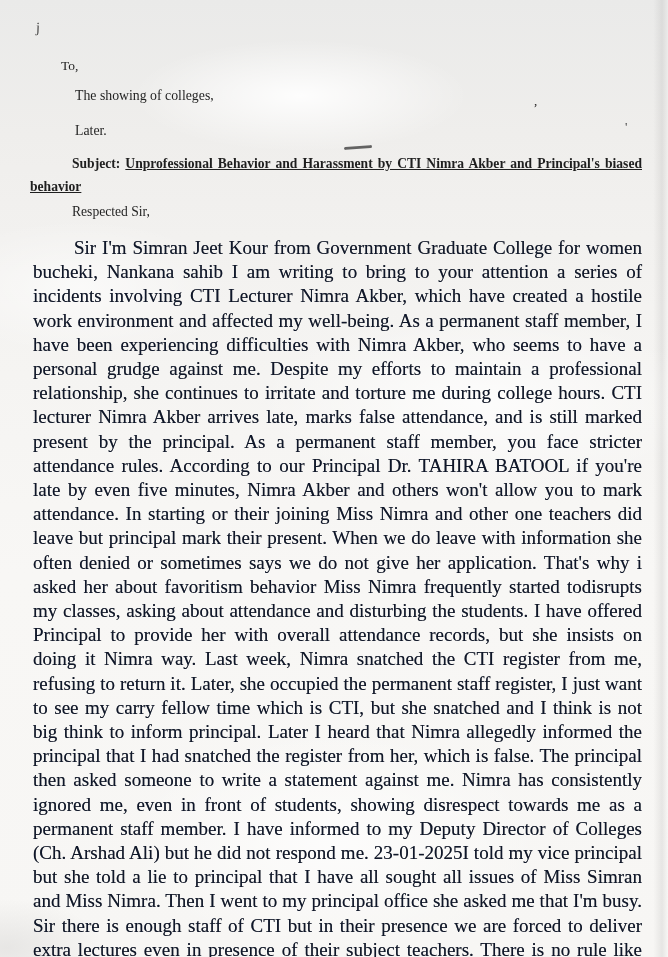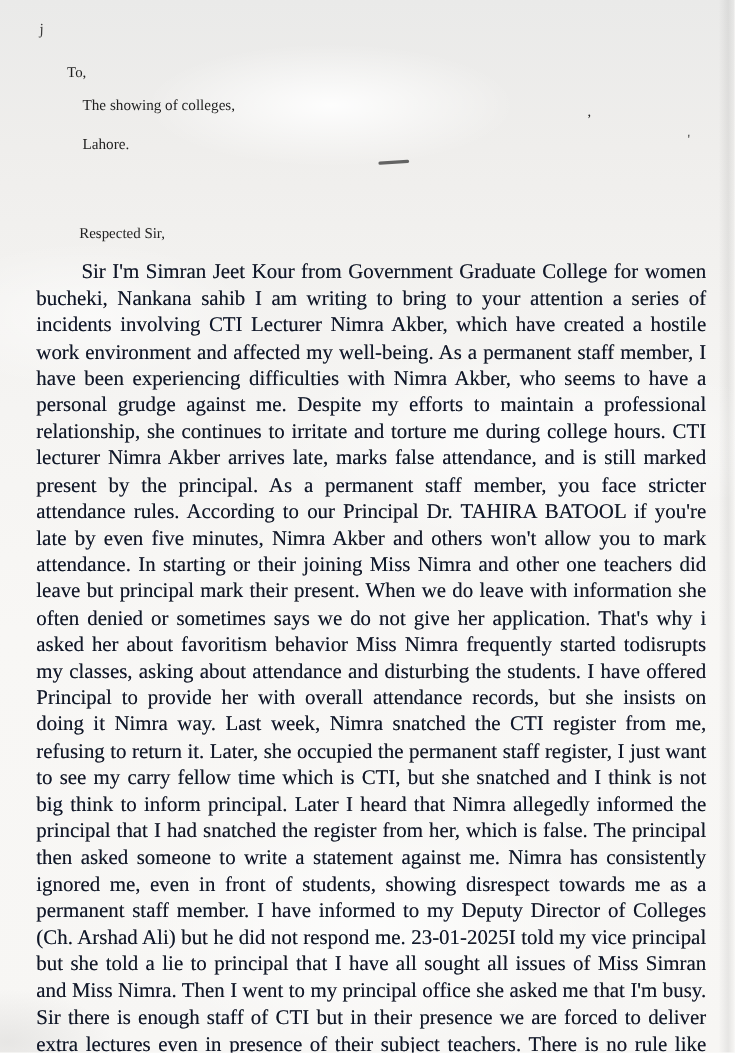--- a/index.html
+++ b/index.html
@@ -84,22 +84,23 @@
 <body>
 
 <div class="page">
   <div class="texture"></div>
 
   <div class="txt ink-mark">j</div>
 
   <div class="txt to-label">To,</div>
 
   <div class="txt recipient-1">The showing of colleges,</div>
-  <div class="txt recipient-2">Lahore.</div>
+  <div class="txt recipient-2">Later.</div>
 
+  <div class="subject"><span class="subj-label">Subject:</span><span class="subj-text">Unprofessional Behavior and Harassment by CTI Nimra Akber and Principal's biased behavior</span></div>
 
   <div class="txt greeting">Respected Sir,</div>
 
   <div class="body-text">Sir I'm Simran Jeet Kour from Government Graduate College for women bucheki, Nankana sahib I am writing to bring to your attention a series of incidents involving CTI Lecturer Nimra Akber, which have created a hostile work environment and affected my well-being. As a permanent staff member, I have been experiencing difficulties with Nimra Akber, who seems to have a personal grudge against me. Despite my efforts to maintain a professional relationship, she continues to irritate and torture me during college hours. CTI lecturer Nimra Akber arrives late, marks false attendance, and is still marked present by the principal. As a permanent staff member, you face stricter attendance rules. According to our Principal Dr. TAHIRA BATOOL if you're late by even five minutes, Nimra Akber and others won't allow you to mark attendance. In starting or their joining Miss Nimra and other one teachers did leave but principal mark their present. When we do leave with information she often denied or sometimes says we do not give her application. That's why i asked her about favoritism behavior Miss Nimra frequently started todisrupts my classes, asking about attendance and disturbing the students. I have offered Principal to provide her with overall attendance records, but she insists on doing it Nimra way. Last week, Nimra snatched the CTI register from me, refusing to return it. Later, she occupied the permanent staff register, I just want to see my carry fellow time which is CTI, but she snatched and I think is not big think to inform principal. Later I heard that Nimra allegedly informed the principal that I had snatched the register from her, which is false. The principal then asked someone to write a statement against me. Nimra has consistently ignored me, even in front of students, showing disrespect towards me as a permanent staff member. I have informed to my Deputy Director of Colleges (Ch. Arshad Ali) but he did not respond me. 23-01-2025I told my vice principal but she told a lie to principal that I have all sought all issues of Miss Simran and Miss Nimra. Then I went to my principal office she asked me that I'm busy. Sir there is enough staff of CTI but in their presence we are forced to deliver extra lectures even in presence of their subject teachers. There is no rule like school of alternative time table but according to our principal we take. Yesterday I was day officer and I mentioned their favorite teachers name in alternative timetable vice Principal Miss Saliha Shahid asked me only permanent staff will do alternative time table duty. Than why we hired CTI staff? Sir their lectures hours aren't completed but cannot mention them in alternative time table. Our all staff already has mentioned our issues which are already in Sectariate Lahore.  24-01-</div>
 
   <div class="smudge-dash"></div>
   <div class="speck speck-comma">,</div>
   <div class="speck speck-apostrophe">'</div>
 </div>
 

